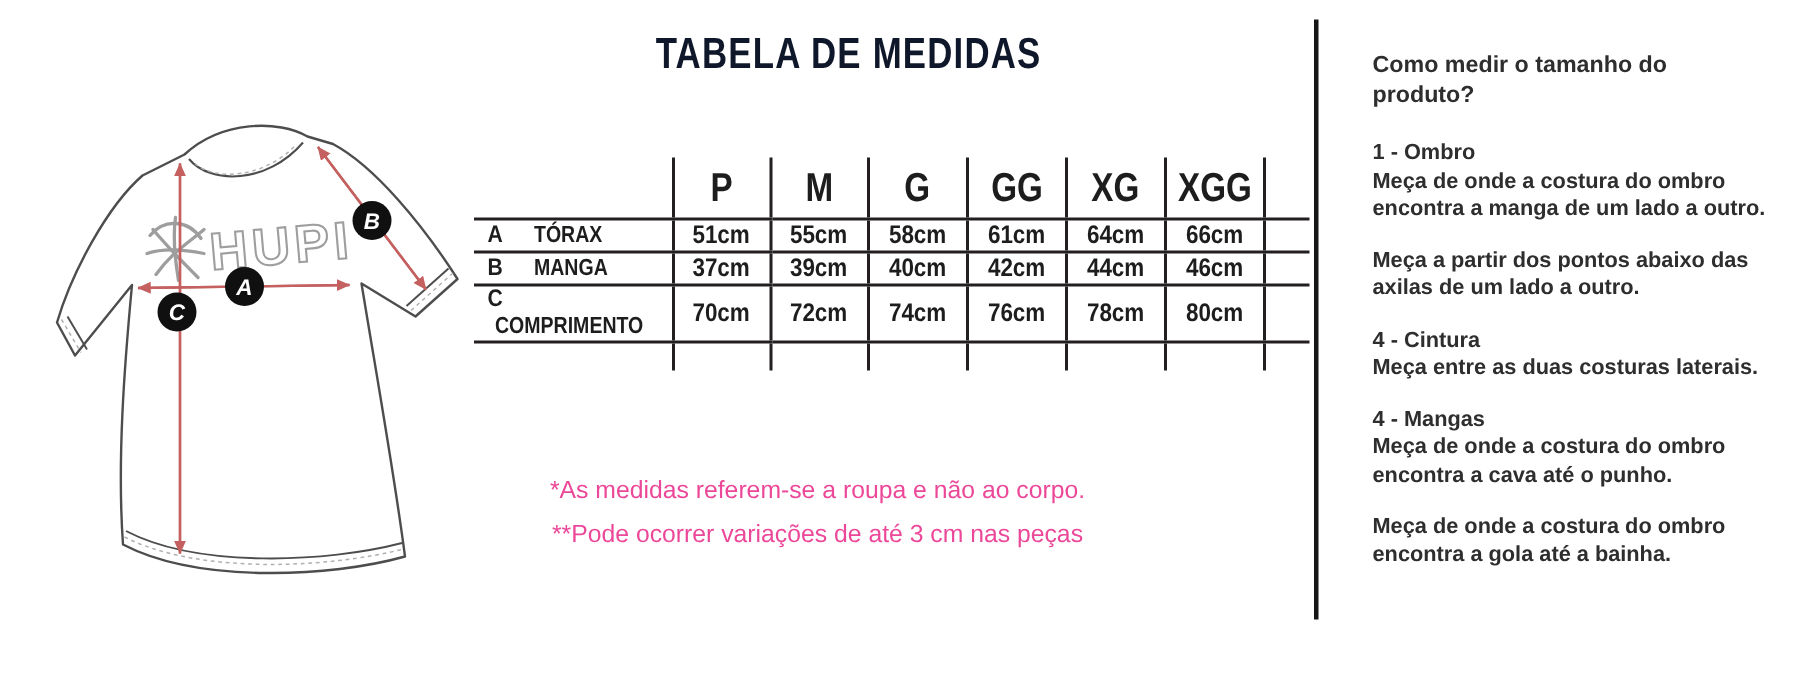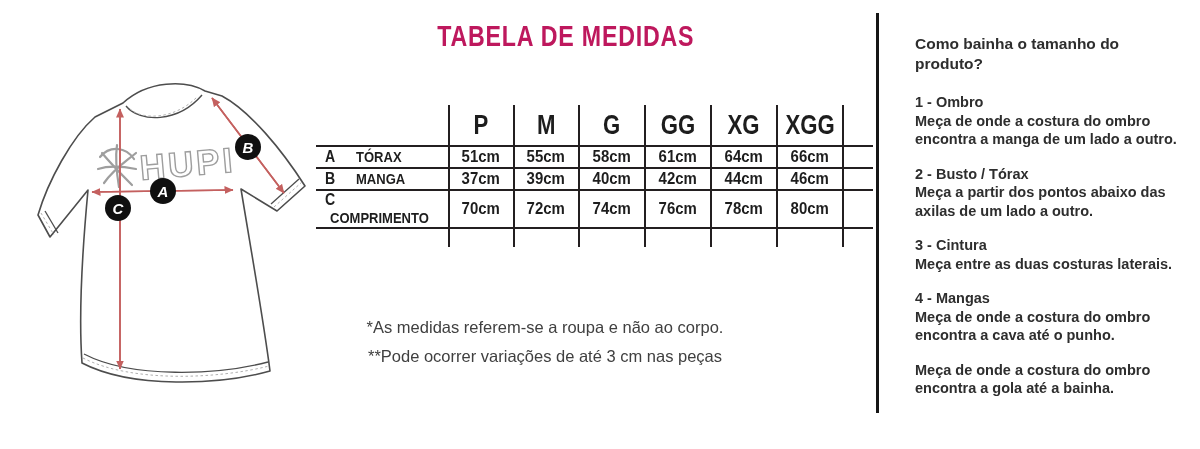--- a/index.html
+++ b/index.html
@@ -11,21 +11,21 @@
     overflow:hidden;
     color:#262626;
   }
   .abs { position:absolute; }
 
   
   .page-title {
     left:320px; top:20px; width:492px;
     text-align:center;
     font-weight:bold; font-size:29px;
-    color:#be185d; white-space:nowrap;
+    color:#0f172a; white-space:nowrap;
   }
   .cond-title { display:inline-block; transform:scaleX(0.8); letter-spacing:1px; }
 
   
   table.size-table {
     position:absolute; left:316px; top:105px;
     border-collapse:collapse; table-layout:fixed;
     color:#1d1d1d;
   }
   .size-table td { padding:0; text-align:center; vertical-align:middle; }
@@ -38,21 +38,21 @@
   .hdr-txt { display:inline-block; font-weight:bold; font-size:27px; transform:scaleX(0.82); }
   .val-txt { display:inline-block; font-weight:bold; font-size:17px; transform:scaleX(0.88); }
   .key-txt { display:inline-block; font-weight:bold; font-size:16px; transform:scaleX(0.88);
              margin-left:8px; width:18px; text-align:left; }
   .name-txt { display:inline-block; font-weight:bold; font-size:15.5px; transform:scaleX(0.84);
               transform-origin:left center; margin-left:14px; white-space:nowrap; }
 
   
   .footnotes {
     left:330px; top:313px; width:430px;
-    text-align:center; font-size:16.5px; line-height:29px; color:#404040;
+    text-align:center; font-size:16.5px; line-height:29px; color:#ec4899;
   }
 
   
   .divider { left:876px; top:13px; width:3px; height:400px; background:#161616; }
 
   
   .guide { left:915px; top:34px; width:274px; color:#2e2e2e; }
   .guide-heading { font-weight:bold; font-size:15.5px; line-height:20px; width:225px; margin-bottom:19px; }
   .guide-item { margin-bottom:16px; font-size:14.5px; line-height:18.5px;font-weight:bold; }
 
@@ -193,32 +193,31 @@
 </table>
 
 <div class="abs footnotes">
   <div>*As medidas referem-se a roupa e não ao corpo.</div>
   <div>**Pode ocorrer variações de até 3 cm nas peças</div>
 </div>
 
 <div class="abs divider"></div>
 
 <div class="abs guide">
-  <div class="guide-heading">Como bainha o tamanho do produto?</div>
+  <div class="guide-heading">Como medir o tamanho do produto?</div>
 
   <div class="guide-item">
     <div>1 - Ombro</div>
     <div>Meça de onde a costura do ombro encontra a manga de um lado a outro.</div>
   </div>
   <div class="guide-item">
-    <div>2 - Busto / Tórax</div>
     <div>Meça a partir dos pontos abaixo das axilas de um lado a outro.</div>
   </div>
   <div class="guide-item">
-    <div>3 - Cintura</div>
+    <div>4 - Cintura</div>
     <div>Meça entre as duas costuras laterais.</div>
   </div>
   <div class="guide-item">
     <div>4 - Mangas</div>
     <div>Meça de onde a costura do ombro encontra a cava até o punho.</div>
   </div>
   <div class="guide-item">
     <div>Meça de onde a costura do ombro encontra a gola até a bainha.</div>
   </div>
 </div>

